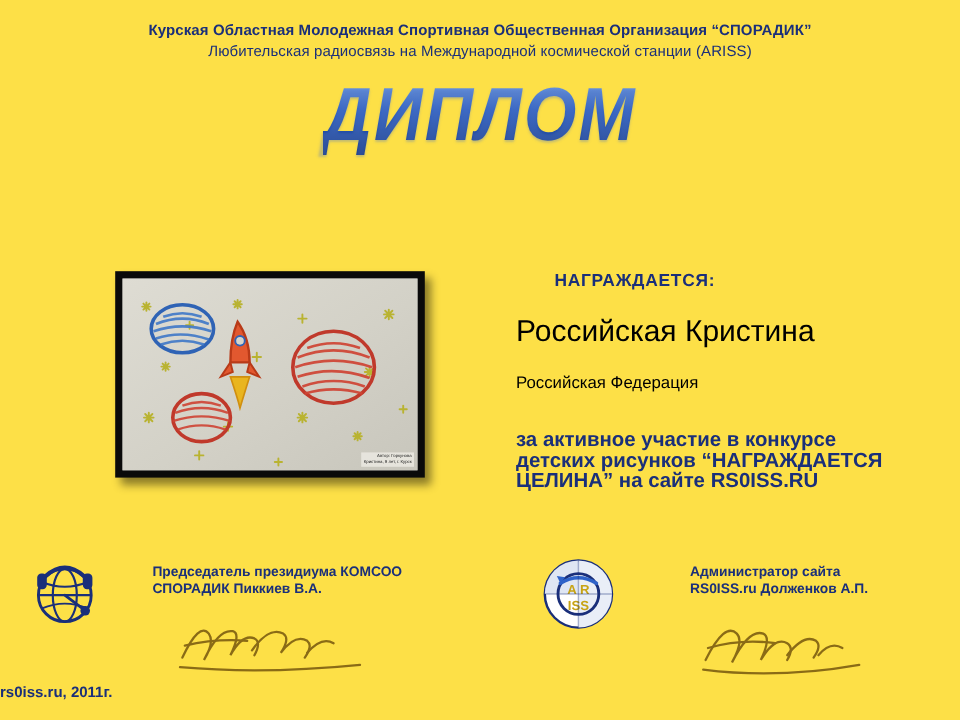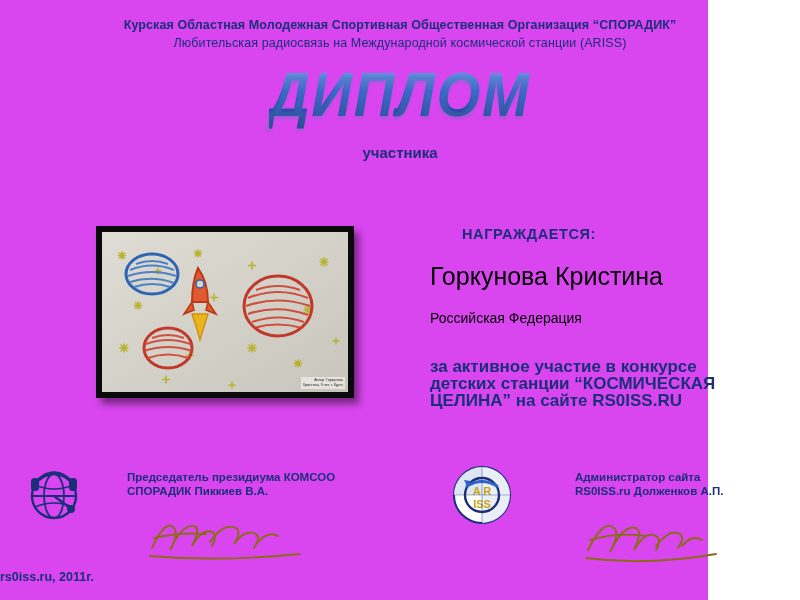--- a/index.html
+++ b/index.html
@@ -8,23 +8,23 @@
   }
   body {
     width: 800px;
     height: 600px;
     background: #ffffff;
     font-family: "Liberation Sans", sans-serif;
     overflow: hidden;
   }
   .certificate {
     position: relative;
-    width: 708px;
+    width: 800px;
     height: 600px;
-    background: #d946ef;
+    background: #fde047;
   }
 
   
   .header {
     position: absolute;
     top: 16px;
     left: 0;
     width: 800px;
     text-align: center;
     color: #1a2f7a;
@@ -190,21 +190,20 @@
 <div class="certificate">
 
   <div class="header">
     <div class="line1">Курская Областная Молодежная Спортивная Общественная Организация “СПОРАДИК”</div>
     <div class="line2">Любительская радиосвязь на Международной космической станции (ARISS)</div>
   </div>
 
   <div class="title-wrap">
     <span class="title">ДИПЛОМ</span>
   </div>
-  <div class="subtitle">участника</div>
 
   <div class="drawing-frame">
     <div class="drawing-inner">
       <svg width="100%" height="100%" viewBox="0 0 246 160" preserveAspectRatio="none">
         <defs>
           <linearGradient id="paperg" x1="0" y1="0" x2="1" y2="1">
             <stop offset="0%" stop-color="#dedcd3"></stop>
             <stop offset="55%" stop-color="#d3d1c7"></stop>
             <stop offset="100%" stop-color="#c8c6bc"></stop>
           </linearGradient>
@@ -265,25 +264,25 @@
         </g>
       </svg>
       <div class="drawing-caption">
         <div>Автор: Горкунова</div>
         <div>Кристина, 9 лет, г. Курск</div>
       </div>
     </div>
   </div>
 
   <div class="award-label">НАГРАЖДАЕТСЯ:</div>
-  <div class="recipient">Горкунова Кристина</div>
+  <div class="recipient">Российская Кристина</div>
   <div class="country">Российская Федерация</div>
   <div class="reason">
     <div>за активное участие в конкурсе</div>
-    <div>детских станции “КОСМИЧЕСКАЯ</div>
+    <div>детских рисунков “НАГРАЖДАЕТСЯ</div>
     <div>ЦЕЛИНА” на сайте RS0ISS.RU</div>
   </div>
 
   <div class="sig-block sig-left">
     <div class="sig-logo">
       <svg width="62" height="62" viewBox="0 0 62 62">
         <circle cx="30" cy="34" r="22" fill="none" stroke="#1a2f7a" stroke-width="2.4"></circle>
         <ellipse cx="30" cy="34" rx="10" ry="22" fill="none" stroke="#1a2f7a" stroke-width="1.8"></ellipse>
         <path d="M8 34 h44" stroke="#1a2f7a" stroke-width="1.8"></path>
         <path d="M11 23 q19 8 38 0" fill="none" stroke="#1a2f7a" stroke-width="1.6"></path>

